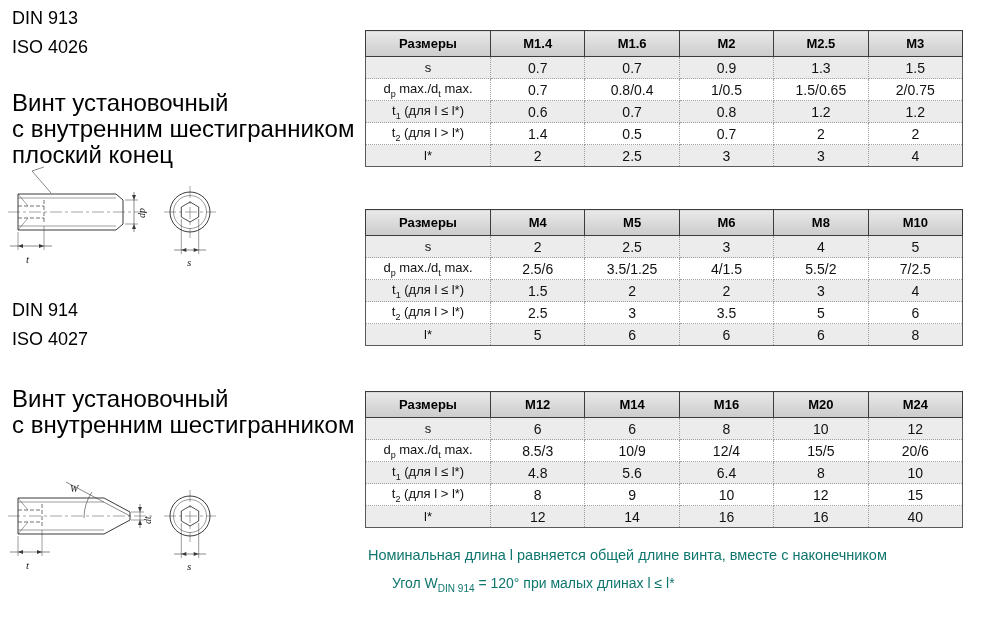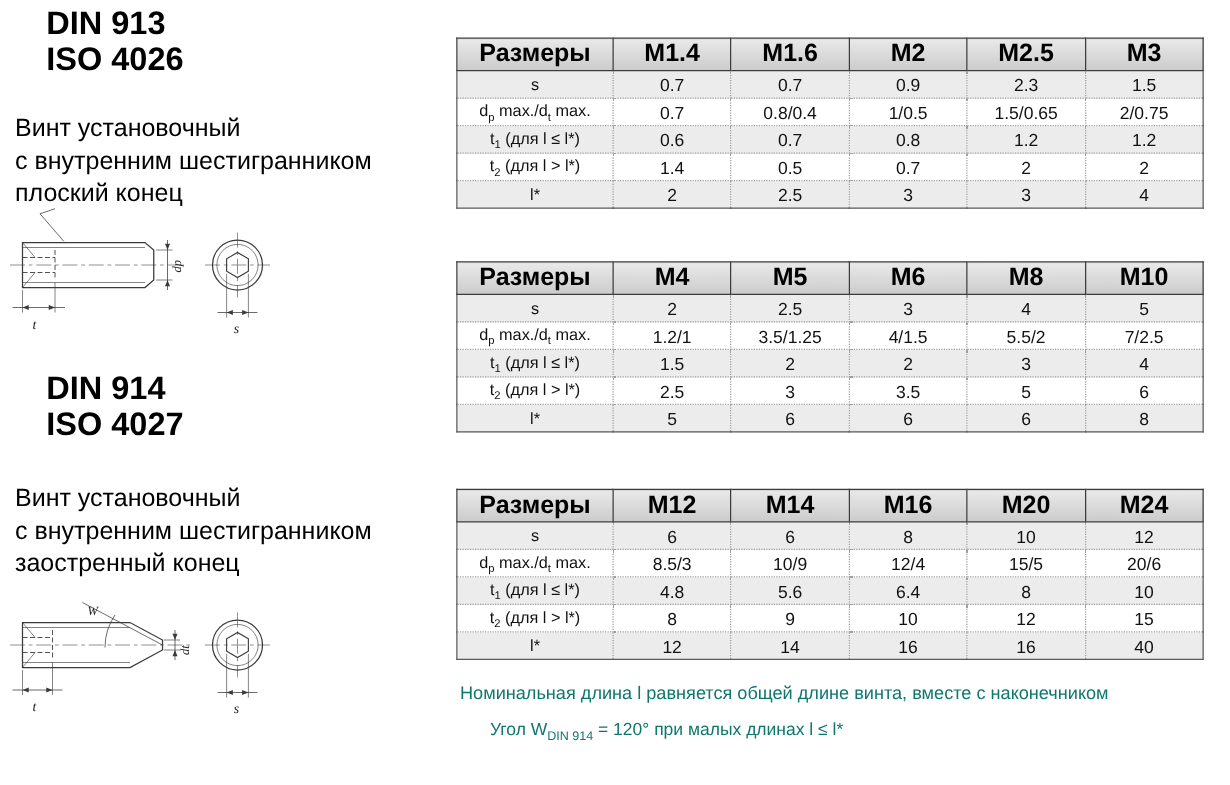--- a/index.html
+++ b/index.html
@@ -1,34 +1,34 @@
 <!DOCTYPE html>
 <html><head>
 <meta charset="utf-8">
 <style>
   html,body{margin:0;padding:0;background:#fff;}
   body{width:984px;height:628px;font-family:"Liberation Sans",sans-serif;color:#000;}
   .page{position:relative;width:984px;height:628px;background:#fff;overflow:hidden;}
 
-  .std-heading{position:absolute;left:12px;font-weight:bold;font-size:26px;line-height:29px;margin-left:25px;}
+  .std-heading{position:absolute;left:12px;font-weight:normal;font-size:18px;line-height:29px;}
   #heading1{top:4px;}
   #heading2{top:296px;}
-  .desc{position:absolute;left:12px;font-size:20px;line-height:26px;}
+  .desc{position:absolute;left:12px;font-size:24px;line-height:26px;}
   #desc1{top:90px;}
   #desc2{top:386px;}
 
   .drawing{position:absolute;}
   #dw1{left:4px;top:164px;}
   #dw2{left:4px;top:466px;}
 
   table.dim-table{position:absolute;left:365px;width:598px;border-collapse:collapse;
     table-layout:fixed;background:#fff;border:1px solid #5a5a5a;}
   #table1{top:30px;} #table2{top:209px;} #table3{top:391px;}
   .dim-table th{border:1px solid #3c3c3c;background:linear-gradient(#e9e9e9,#cbcbcb);
-    font-size:20px;font-weight:bold;height:25px;padding:0 2px;text-align:center;}
+    font-size:13px;font-weight:bold;height:25px;padding:0 2px;text-align:center;}
   .dim-table th.col-label{width:120px;}
   .dim-table td{border:1px dotted #9f9f9f;height:21px;padding:0 2px;text-align:center;
     font-size:14px;color:#111;}
   .dim-table tr.shade td{background:#ececec;}
   .dim-table td.row-label{font-size:13px;}
   sub{font-size:9px;}
 
   .note{position:absolute;left:368px;font-size:14px;color:#0f766e;white-space:nowrap;}
   #note1{top:547px;font-size:14.5px;}
   #note2{top:575px;margin-left:24px;}
@@ -91,21 +91,20 @@
     <text x="141" y="54" font-size="10" font-style="italic" font-family="Liberation Serif, serif" transform="rotate(-90 141 54)">dp</text>
   </svg>
 
   <div id="heading2" class="std-heading">
     <div>DIN 914</div>
     <div>ISO 4027</div>
   </div>
   <div id="desc2" class="desc">
     <div>Винт установочный</div>
     <div>с внутренним шестигранником</div>
-    <div>заостренный конец</div>
   </div>
 
   <svg id="dw2" class="drawing" width="240" height="114" viewBox="0 0 240 114">
     <g fill="none" stroke="#3a3a3a" stroke-width="1">
       <line x1="4" y1="50" x2="148" y2="50" stroke="#808080" stroke-width="0.7" stroke-dasharray="12 3 3 3"></line>
       <path d="M14 32 L100 32 L126 46 L126 54 L100 68 L14 68 Z"></path>
       <line x1="14" y1="36" x2="100" y2="36" stroke-width="0.5"></line>
       <line x1="14" y1="64" x2="100" y2="64" stroke-width="0.5"></line>
       <line x1="14" y1="44" x2="38" y2="44" stroke-width="0.7" stroke-dasharray="4 2"></line>
       <line x1="14" y1="56" x2="38" y2="56" stroke-width="0.7" stroke-dasharray="4 2"></line>
@@ -151,21 +150,21 @@
           <th>M2.5</th>
           <th>M3</th>
         </tr>
       </thead>
       <tbody>
         <tr class="shade">
           <td class="row-label"><span>s</span></td>
           <td>0.7</td>
           <td>0.7</td>
           <td>0.9</td>
-          <td>2.3</td>
+          <td>1.3</td>
           <td>1.5</td>
         </tr>
         <tr>
           <td class="row-label"><span>d</span><sub>p</sub><span> max./d</span><sub>t</sub><span> max.</span></td>
           <td>0.7</td>
           <td>0.8/0.4</td>
           <td>1/0.5</td>
           <td>1.5/0.65</td>
           <td>2/0.75</td>
         </tr>
@@ -210,21 +209,21 @@
         <tr class="shade">
           <td class="row-label"><span>s</span></td>
           <td>2</td>
           <td>2.5</td>
           <td>3</td>
           <td>4</td>
           <td>5</td>
         </tr>
         <tr>
           <td class="row-label"><span>d</span><sub>p</sub><span> max./d</span><sub>t</sub><span> max.</span></td>
-          <td>1.2/1</td>
+          <td>2.5/6</td>
           <td>3.5/1.25</td>
           <td>4/1.5</td>
           <td>5.5/2</td>
           <td>7/2.5</td>
         </tr>
         <tr class="shade">
           <td class="row-label"><span>t</span><sub>1</sub><span> (для l ≤ l*)</span></td>
           <td>1.5</td>
           <td>2</td>
           <td>2</td>

